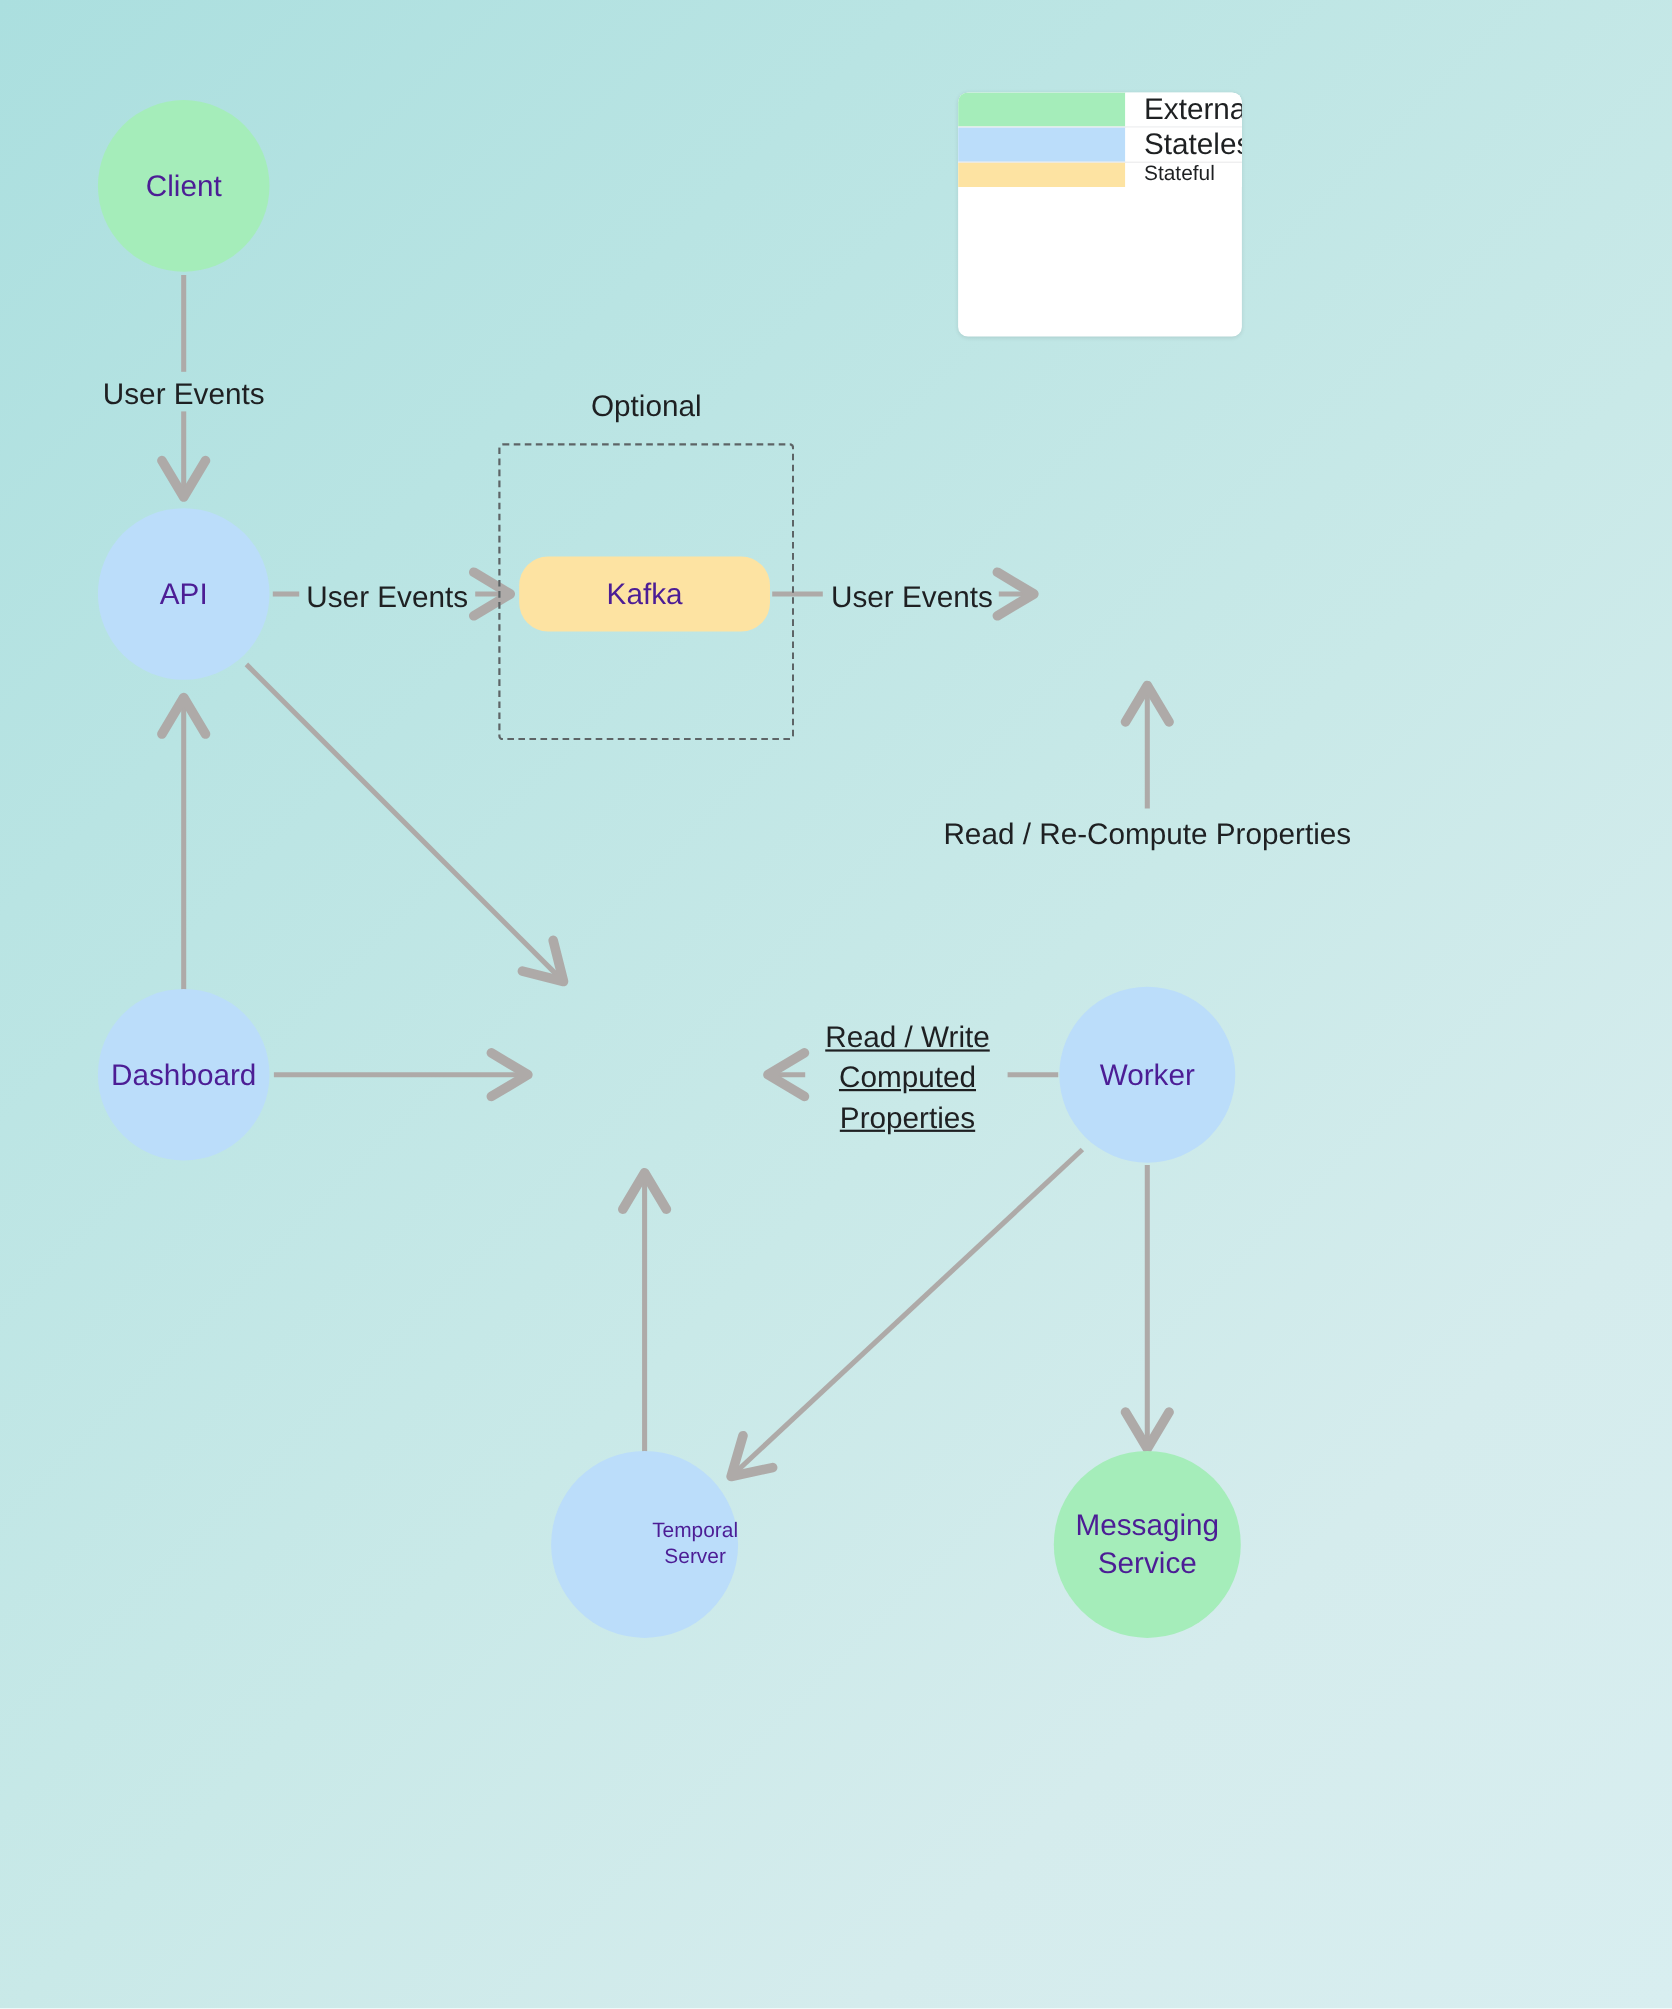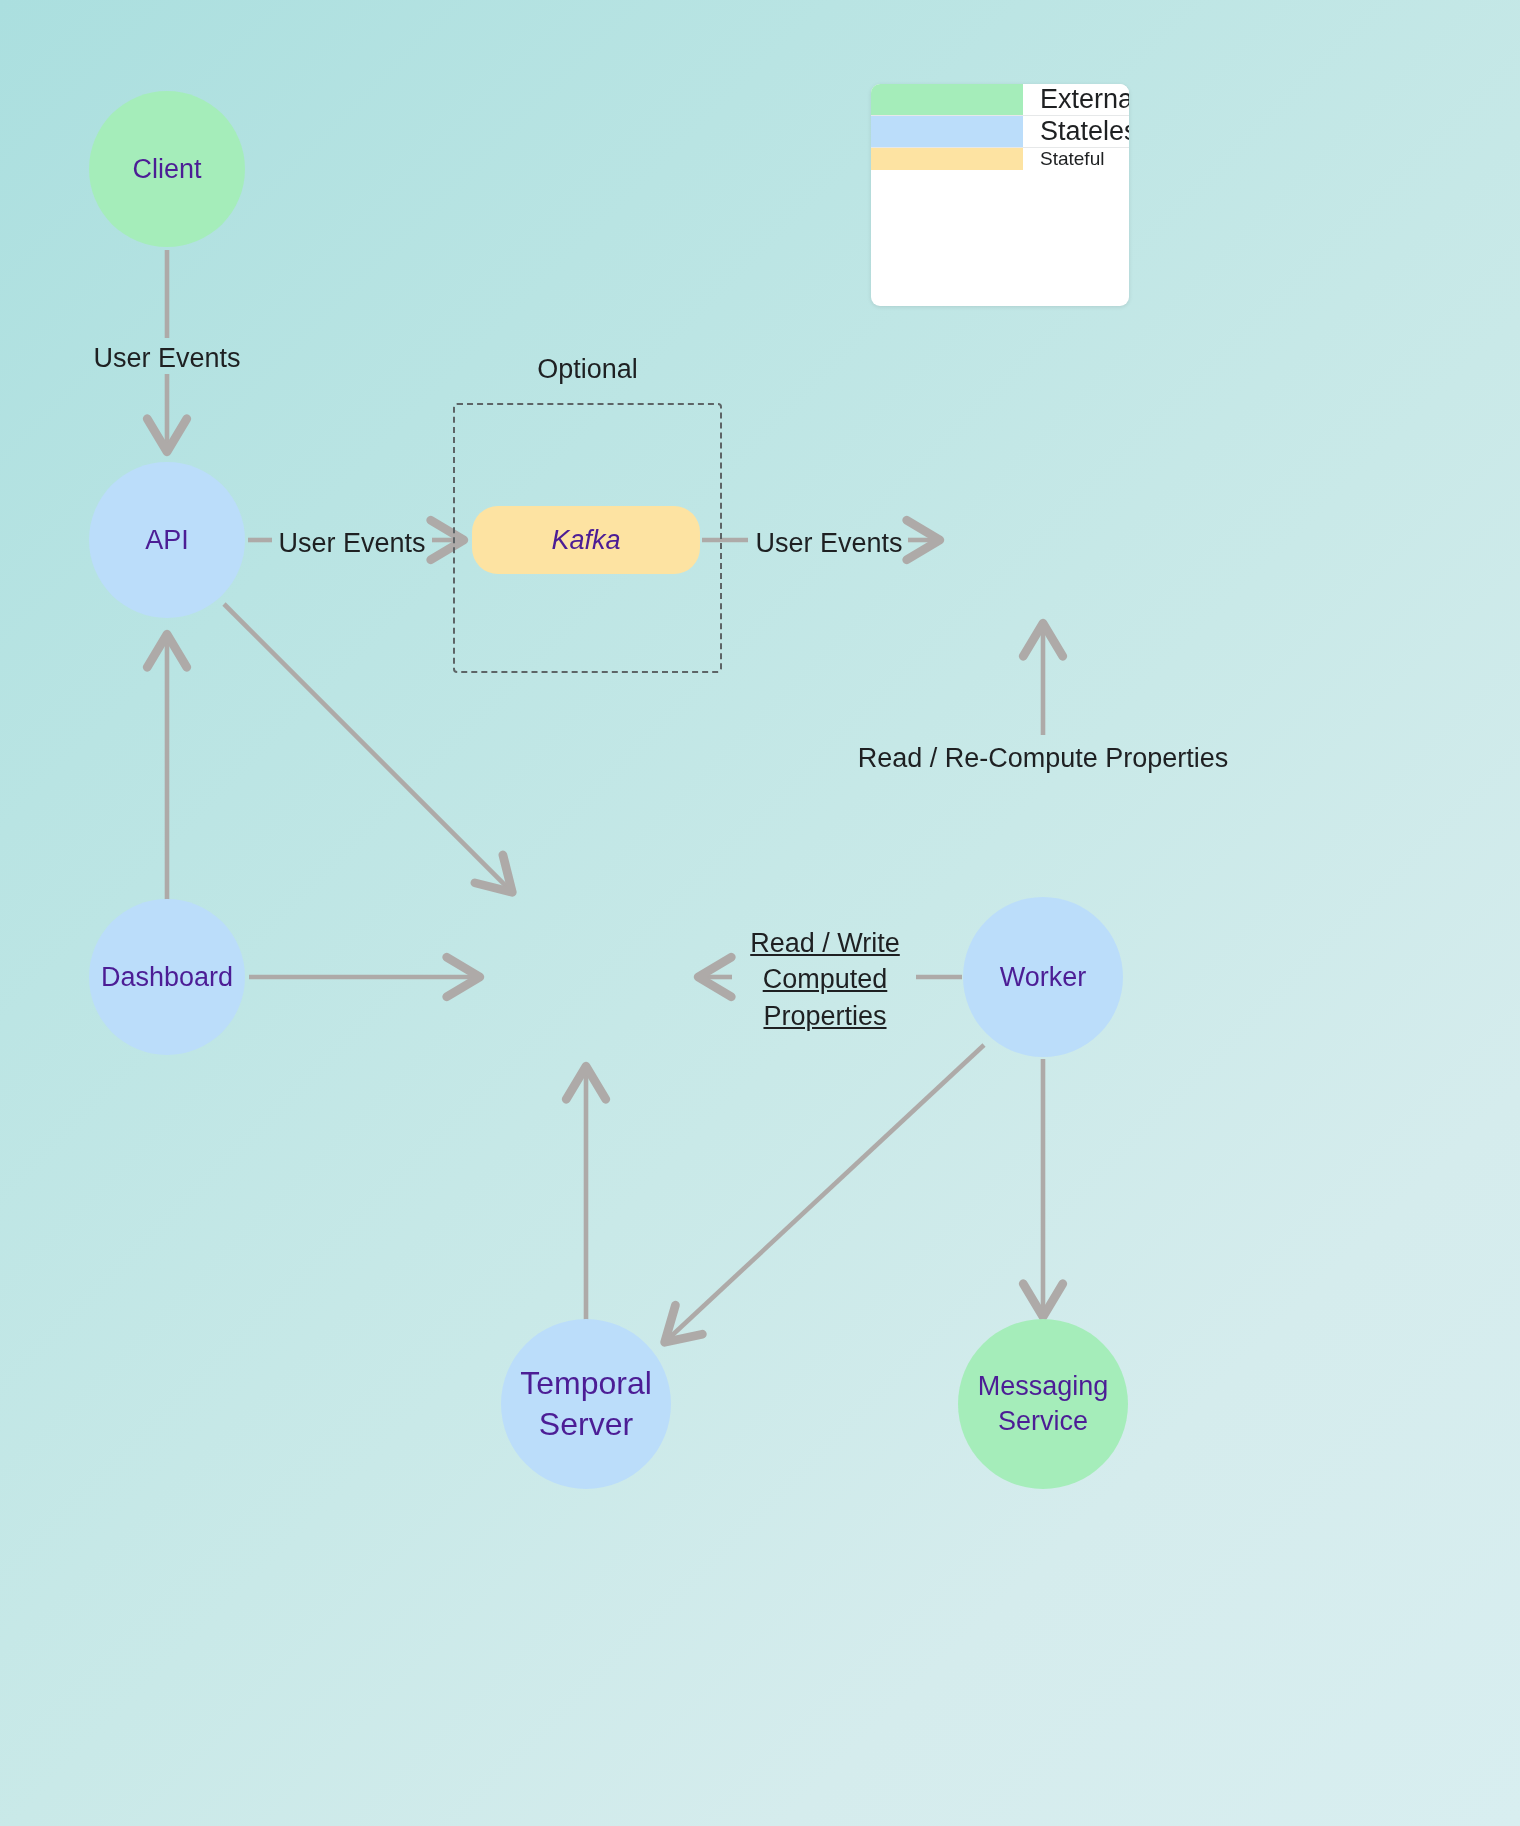--- a/index.html
+++ b/index.html
@@ -31,21 +31,21 @@
     text-align: center;
     color: #4c1d95;
     box-sizing: border-box;
     line-height: 1.28;
   }
   .circle { border-radius: 50%; }
   .rrect  { border-radius: 26px; }
   .pill   { border-radius: 26px; }
   .green    { background: #a5edba; }
   .blue     { background: #bbddfa; }
-  .yellow   { background: #fde3a2; font-style: italic; }
+  .yellow   { background: #fde3a2; }
 
   .edge-label {
     position: absolute;
     color: #1e2022;
     text-align: center;
     line-height: 1.35;
     white-space: pre-line;
     pointer-events: none;
   }
   .cluster-box {
@@ -145,21 +145,21 @@
 
   <div class="node circle blue" style="left:89px; top:899px; width:156px; height:156px; font-size:27px;">
     <span>Dashboard</span>
   </div>
 
 
   <div class="node circle blue" style="left:963px; top:897px; width:160px; height:160px; font-size:27px;">
     <span>Worker</span>
   </div>
 
-  <div class="node circle blue" style="left:501px; top:1319px; width:170px; height:170px; font-size:32px;">
+  <div class="node circle blue" style="left:501px; top:1319px; width:170px; height:170px; font-size:19px;justify-content:flex-end;">
     <span style="white-space: pre-line;">Temporal
 Server</span>
   </div>
 
   <div class="node circle green" style="left:958px; top:1319px; width:170px; height:170px; font-size:27px;">
     <span style="white-space: pre-line;">Messaging
 Service</span>
   </div>
 
   <div class="edge-label" style="left:37px; top:340px; width:260px; font-size:27px;">User Events</div>

